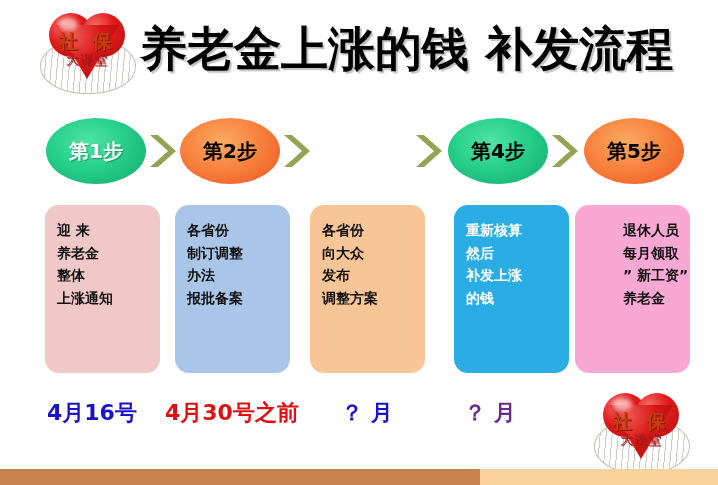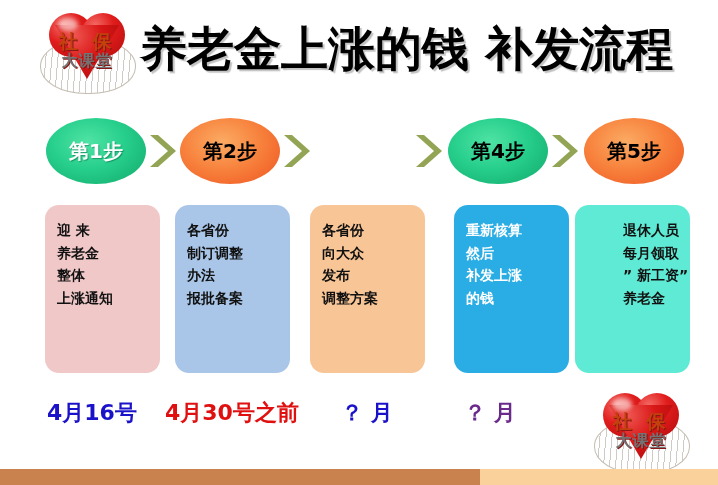--- a/index.html
+++ b/index.html
@@ -82,23 +82,23 @@
     font-size: 19px;
     font-weight: bold;
     letter-spacing: 4px;
     text-shadow: 1px 1px 0 #8a1616;
   }
   .logo-t2 {
     position: absolute;
     left: 0; top: 38px;
     width: 76px;
     text-align: center;
-    color: #737373;
-    font-size: 16px;
-    font-weight: bold;
+    color: #b91c1c;
+    font-size: 13px;
+    font-weight: normal;
     letter-spacing: 1px;
     text-shadow: 1px 1px 0 #8a1616;
   }
 
   .poster-title {
     position: absolute;
     left: 140px;
     top: 18px;
     font-size: 47px;
     font-weight: bold;
@@ -152,21 +152,21 @@
     box-sizing: border-box;
     font-size: 14px;
     font-weight: bold;
     line-height: 1.62;
     white-space: nowrap;
   }
   .cd-1 { left: 45px;  background: #f0c8c8; color: #111111; }
   .cd-2 { left: 175px; background: #a9c6e8; color: #111111; }
   .cd-3 { left: 310px; background: #f8c596; color: #111111; }
   .cd-4 { left: 454px; background: #29ade4; color: #ffffff; }
-  .cd-5 { left: 575px; background: #5eead4; color: #111111; padding-left: 48px; }
+  .cd-5 { left: 575px; background: #f9a8d4; color: #111111; padding-left: 48px; }
 
   
   .tl {
     position: absolute;
     top: 398px;
     font-size: 22px;
     font-weight: bold;
     white-space: nowrap;
   }
   .tl-1 { left: 47px;  color: #1a12c8; }

